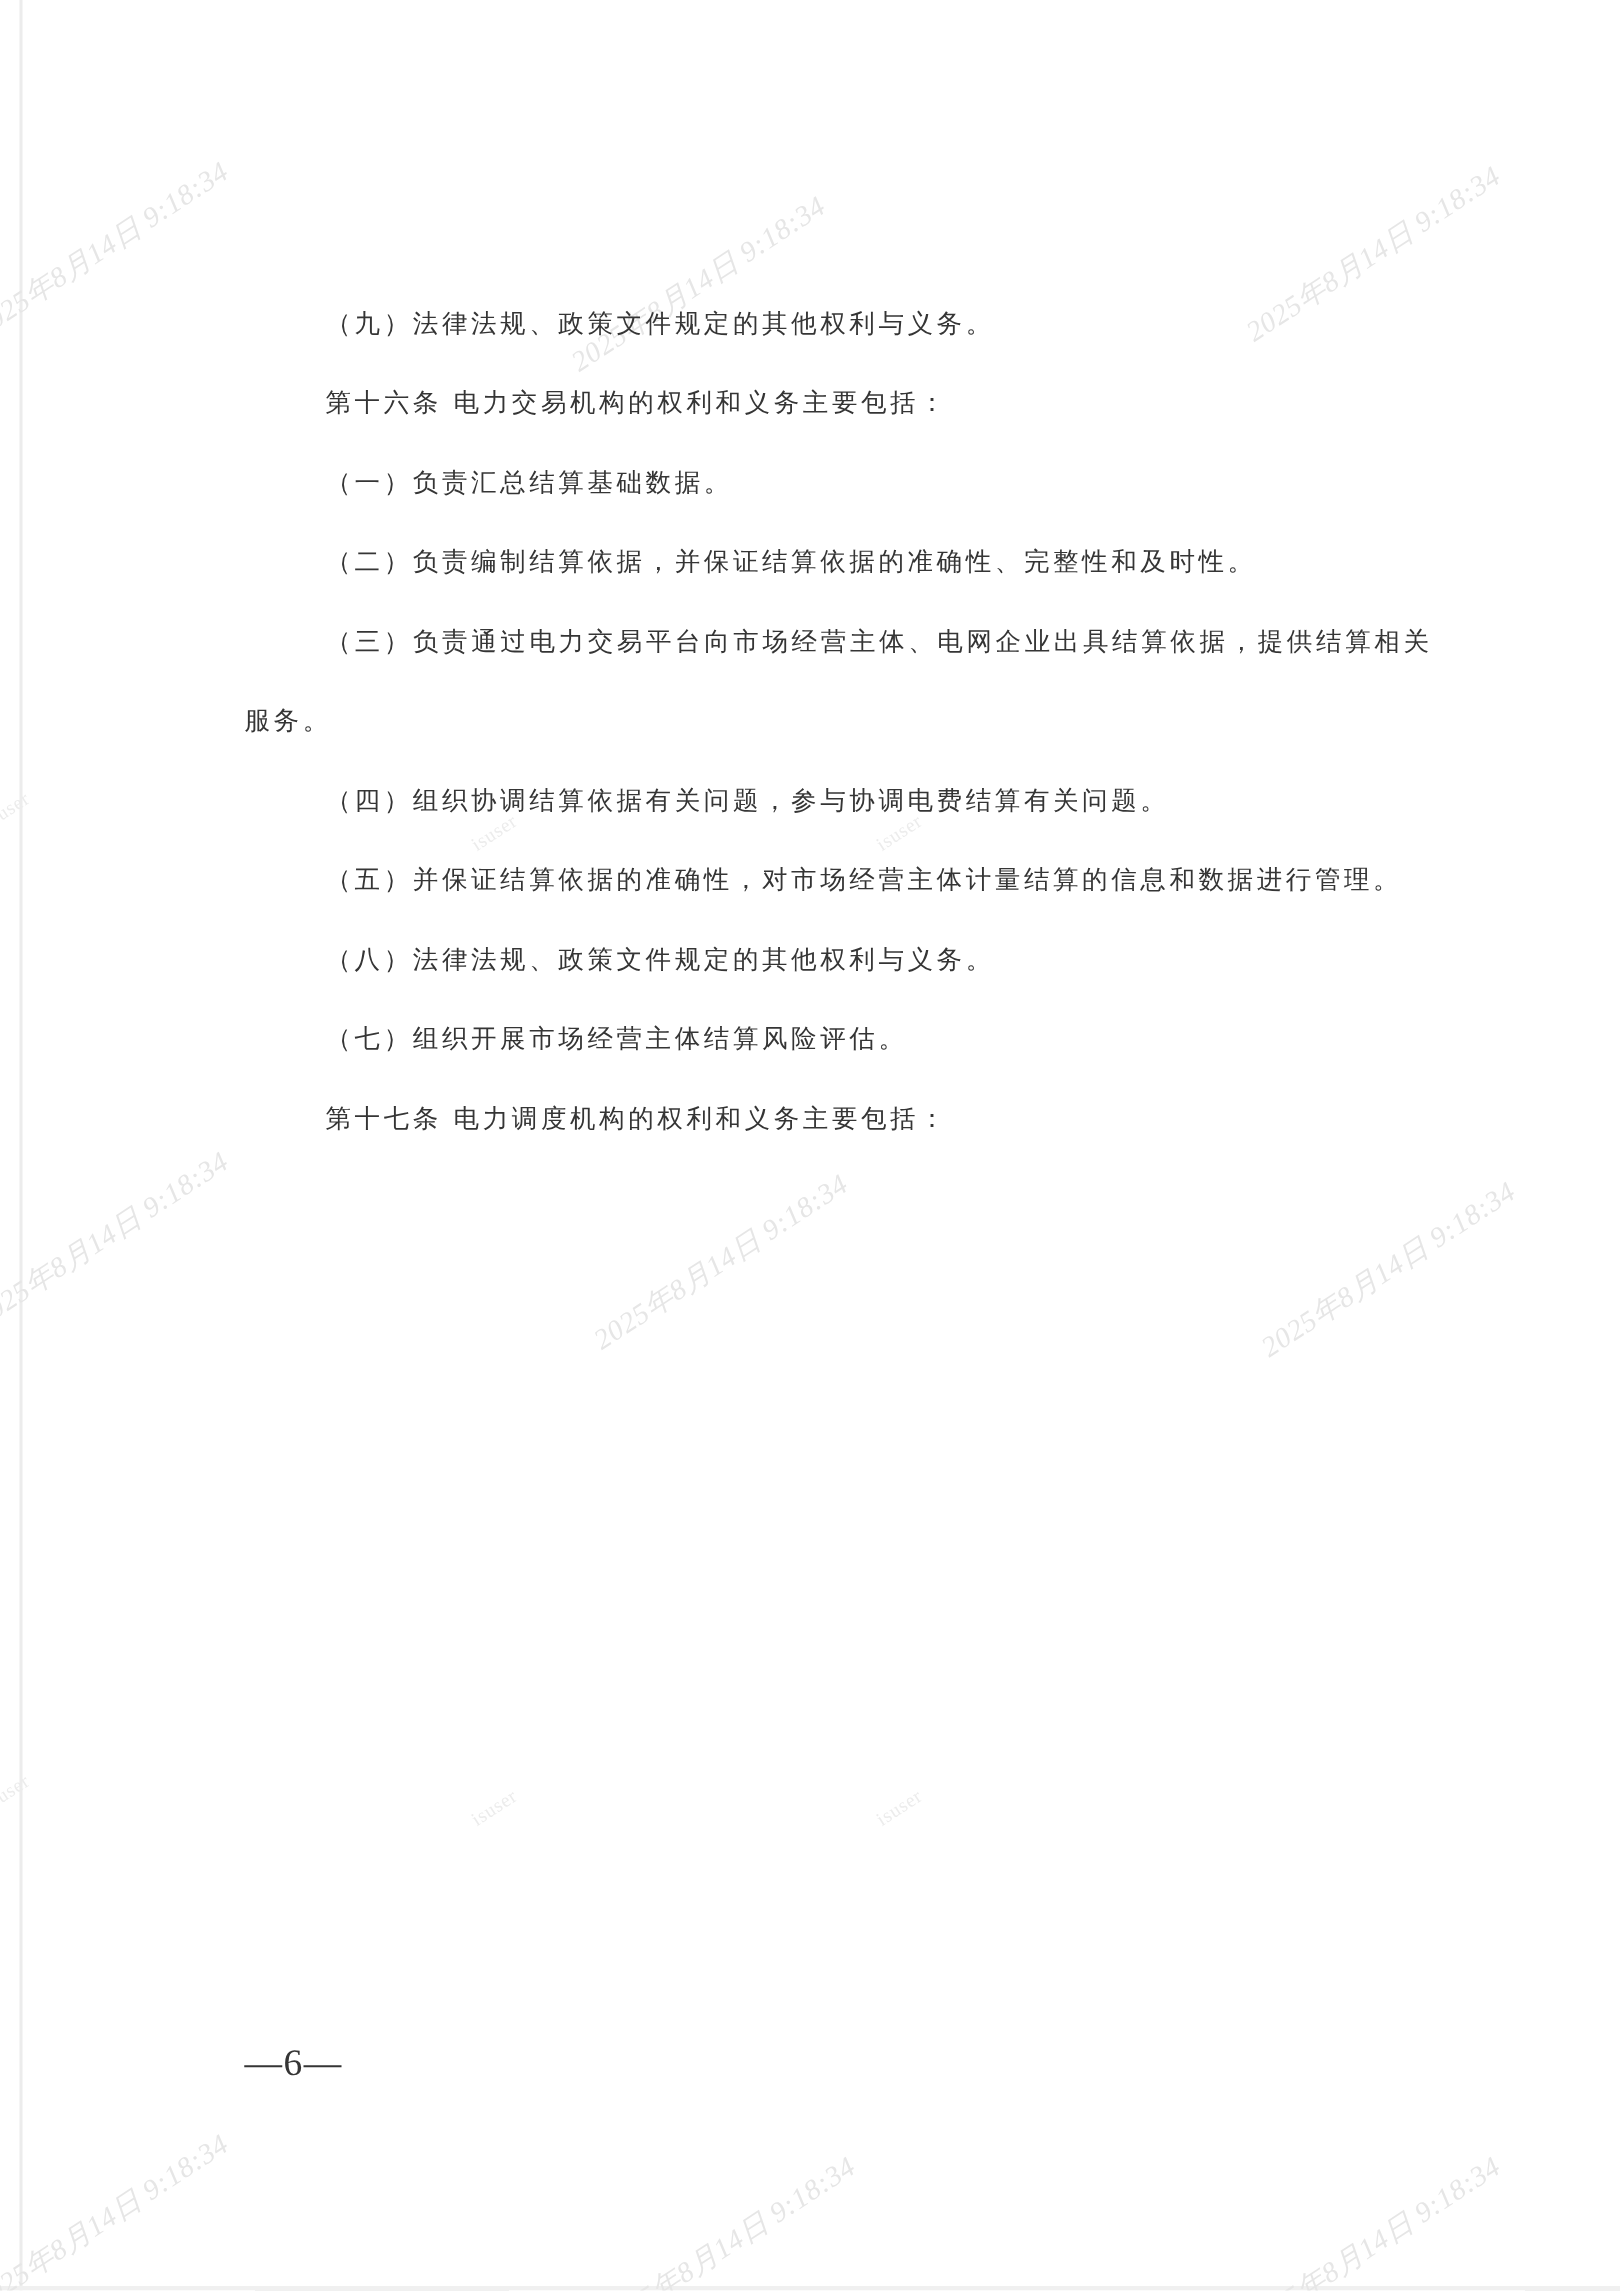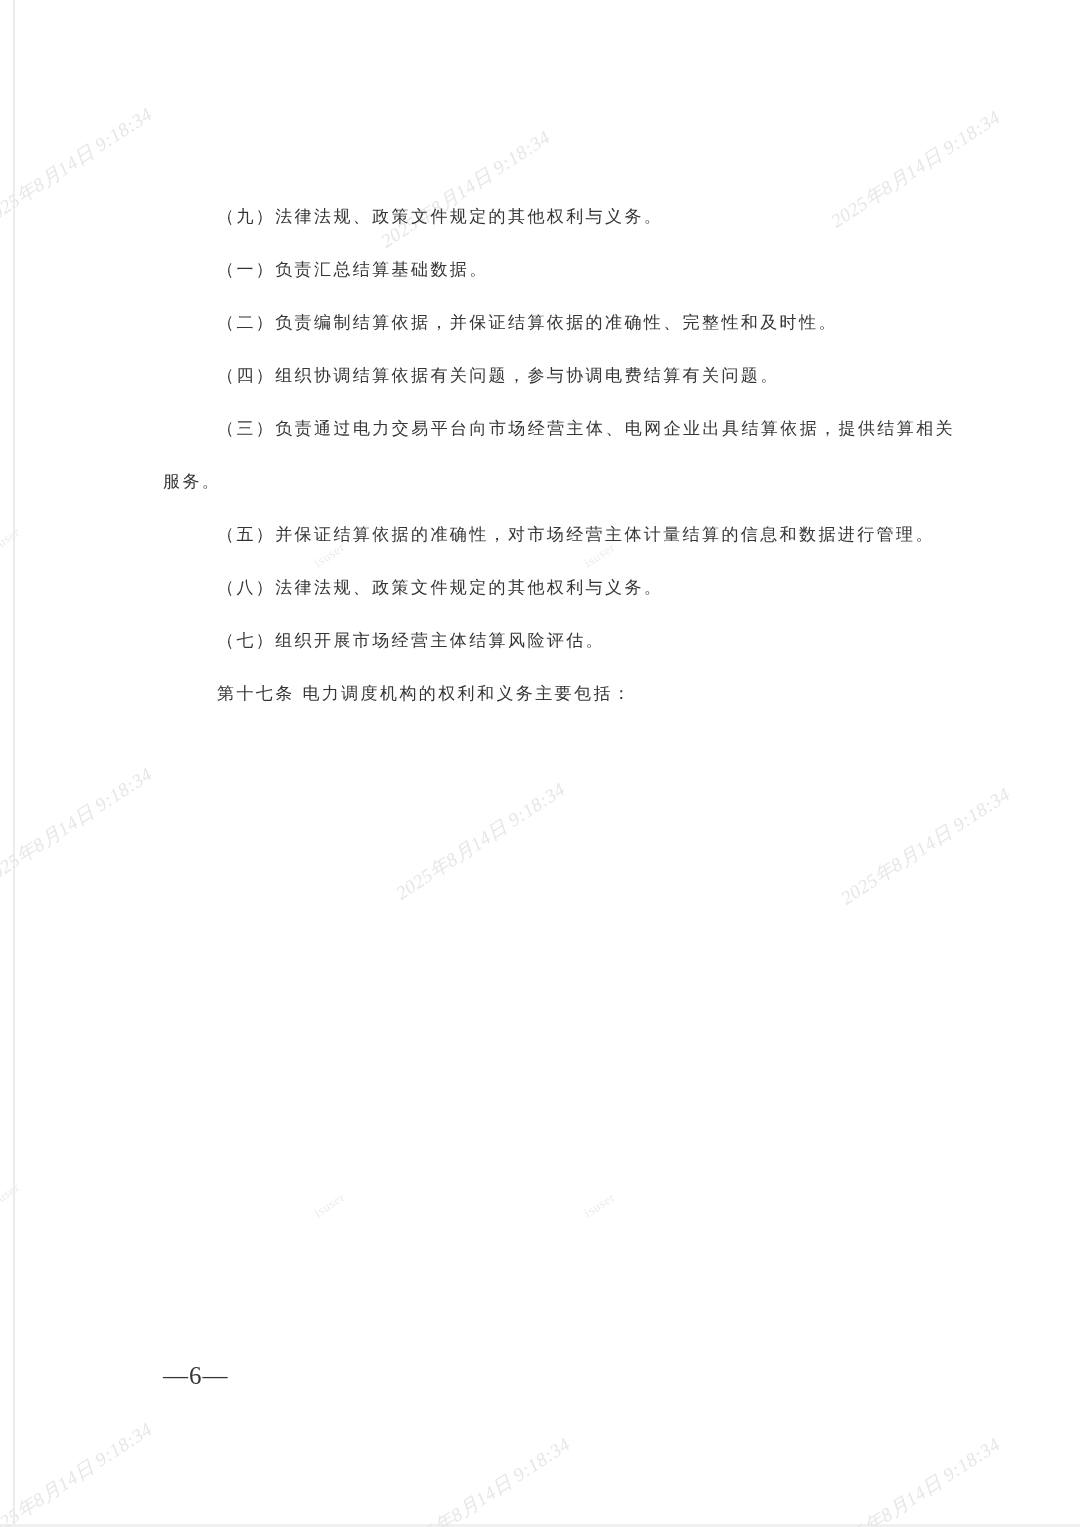--- a/index.html
+++ b/index.html
@@ -97,23 +97,24 @@
 <div class="watermark" style="left:850px; top:885px;">2025年8月14日 9:18:34</div>
 <div class="watermark small" style="left:-5px; top:1195px;">isuser</div>
 <div class="watermark small" style="left:320px; top:1205px;">isuser</div>
 <div class="watermark small" style="left:590px; top:1205px;">isuser</div>
 <div class="watermark" style="left:-8px; top:1520px;">2025年8月14日 9:18:34</div>
 <div class="watermark" style="left:410px; top:1535px;">2025年8月14日 9:18:34</div>
 <div class="watermark" style="left:840px; top:1535px;">2025年8月14日 9:18:34</div>
 
 <div class="content">
   <p class="para">（九）法律法规、政策文件规定的其他权利与义务。</p>
+  <p class="para article"><span class="article-head">第十六条</span><span> 电力交易机构的权利和义务主要包括：</span></p>
   <p class="para">（一）负责汇总结算基础数据。</p>
   <p class="para">（二）负责编制结算依据，并保证结算依据的准确性、完整性和及时性。</p>
+  <p class="para">（三）负责通过电力交易平台向市场经营主体、电网企业出具结算依据，提供结算相关服务。</p>
   <p class="para">（四）组织协调结算依据有关问题，参与协调电费结算有关问题。</p>
-  <p class="para">（三）负责通过电力交易平台向市场经营主体、电网企业出具结算依据，提供结算相关服务。</p>
   <p class="para">（五）并保证结算依据的准确性，对市场经营主体计量结算的信息和数据进行管理。</p>
   <p class="para">（八）法律法规、政策文件规定的其他权利与义务。</p>
   <p class="para">（七）组织开展市场经营主体结算风险评估。</p>
   <p class="para article"><span class="article-head">第十七条</span><span> 电力调度机构的权利和义务主要包括：</span></p>
 </div>
 
 <div class="page-number">—6—</div>
 
 </body></html>

